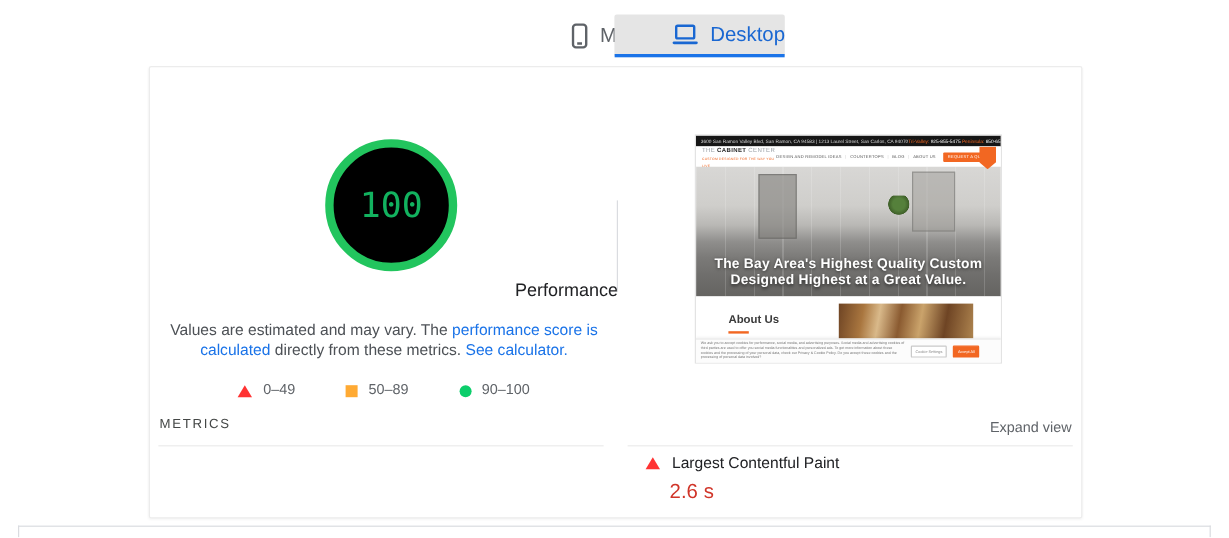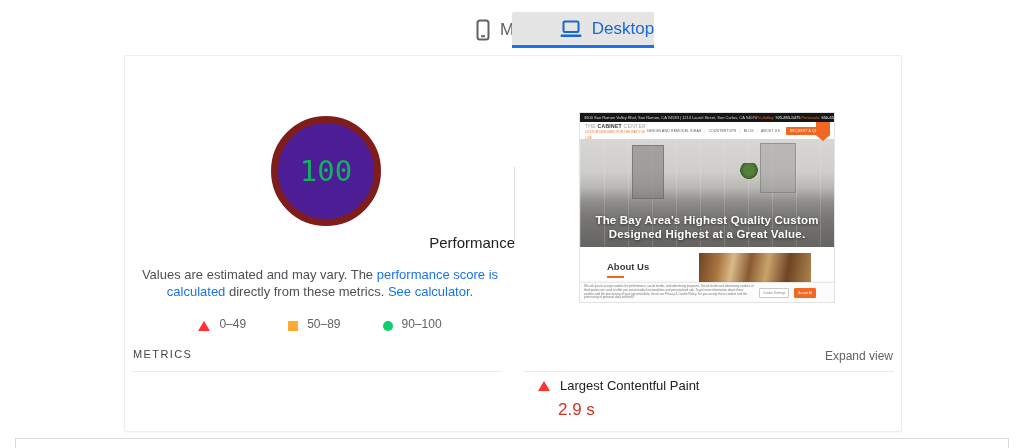--- a/index.html
+++ b/index.html
@@ -8,21 +8,21 @@
   
   .tab{position:absolute;display:flex;align-items:center;gap:10px;font-size:17px;font-weight:500;cursor:pointer;padding-left:48px;}
   .tab-mobile{left:428px;top:14px;height:32px;color:#5f6368;}
   .tab-desktop{left:512px;top:12px;width:94px;height:33px;justify-content:center;background:#e5e5e5;color:#1967d2;border-bottom:3px solid #1a73e8;border-radius:2px 2px 0 0;}
   .tab svg{display:block;}
 
   
   .card{position:absolute;left:124px;top:55px;width:776px;height:375px;background:#fff;border:1px solid #ececec;border-radius:2px;box-shadow:0 1px 2px rgba(0,0,0,0.04);}
 
   
-  .gauge{position:absolute;left:146px;top:60px;width:96px;height:96px;border:7px solid #7f1d1d;border-radius:50%;background:#4c1d95;display:flex;align-items:center;justify-content:center;text-align:center;}
+  .gauge{position:absolute;left:146px;top:60px;width:96px;height:96px;border:7px solid #22c55e;border-radius:50%;background:#000000;display:flex;align-items:center;justify-content:center;text-align:center;}
   .gauge-score{font-family:"DejaVu Sans Mono",monospace;font-size:29px;color:#12b25f;}
   .perf-title{position:absolute;left:0;top:178px;width:390px;text-align:right;font-size:15px;color:#202124;font-weight:400;}
   .perf-desc{position:absolute;left:14px;top:210px;width:362px;text-align:center;font-size:13px;line-height:17px;color:#4d5156;}
   .perf-desc a{color:#1a73e8;text-decoration:none;cursor:pointer;}
 
   
   .legend{position:absolute;left:0;top:261px;width:390px;display:flex;justify-content:center;gap:42px;align-items:center;font-size:12px;color:#5f6368;}
   .legend-item{display:flex;align-items:flex-end;gap:9px;}
   .icon-tri{width:0;height:0;border-left:6px solid transparent;border-right:6px solid transparent;border-bottom:10px solid #ff3333;}
   .icon-sq{width:10px;height:10px;background:#ffaa33;}
@@ -188,21 +188,21 @@
     <div class="expand-view">Expand view</div>
     <div class="hline hline-l"></div>
     <div class="hline hline-r"></div>
 
 
     <div class="metric metric-r">
       <div class="metric-name-row">
         <span class="icon-tri"></span>
         <span>Largest Contentful Paint</span>
       </div>
-      <div class="metric-value val-poor">2.9 s</div>
+      <div class="metric-value val-poor">2.6 s</div>
     </div>
 
   </div>
 
   <div class="next-line"></div>
   <div class="next-side next-side-l"></div>
   <div class="next-side next-side-r"></div>
 
 </div>
 

